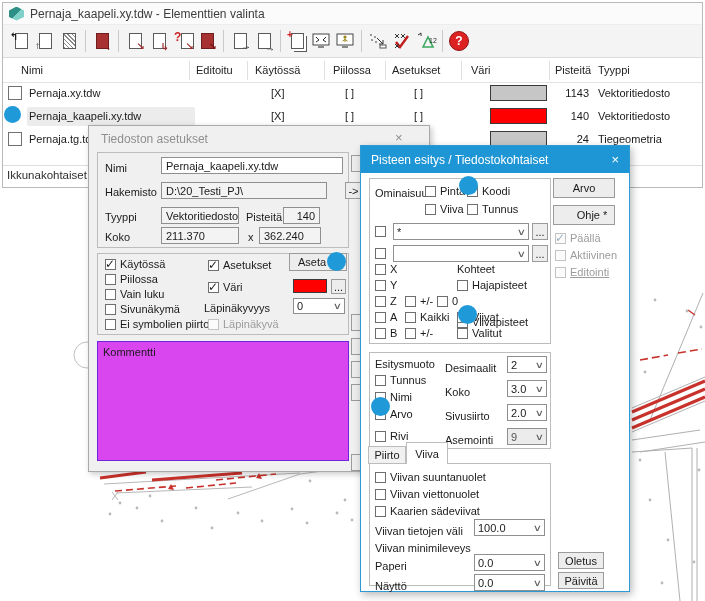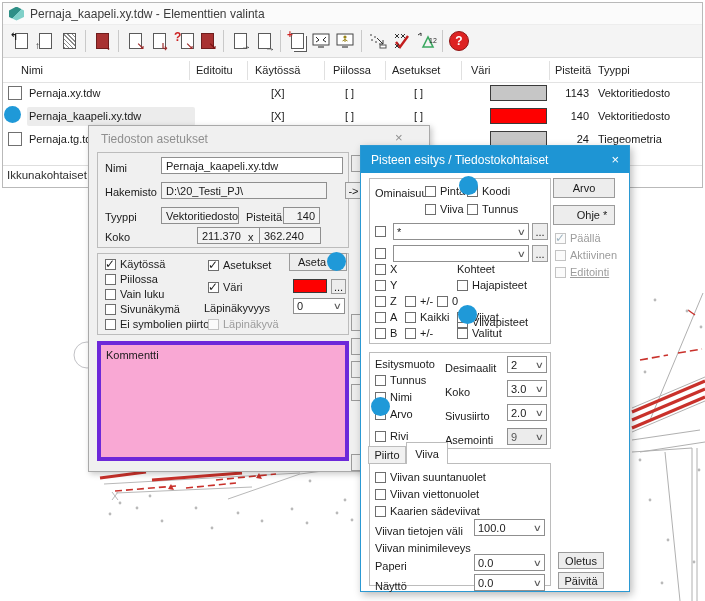--- a/index.html
+++ b/index.html
@@ -304,21 +304,21 @@
   <span class="lbl" style="left:16px;top:36px;">Nimi</span>
   <div class="fld white" style="left:72px;top:31px;width:182px;height:17px;">Pernaja_kaapeli.xy.tdw</div>
   <span class="lbl" style="left:16px;top:60px;">Hakemisto</span>
   <div class="fld" style="left:72px;top:56px;width:166px;height:17px;">D:\20_Testi_PJ\</div>
   <div class="btn" style="left:256px;top:56px;width:17px;height:17px;">-&gt;</div>
   <span class="lbl" style="left:16px;top:85px;">Tyyppi</span>
   <div class="fld" style="left:72px;top:81px;width:78px;height:17px;">Vektoritiedosto</div>
   <span class="lbl" style="left:157px;top:85px;">Pisteitä</span>
   <div class="fld" style="left:194px;top:81px;width:37px;height:17px;justify-content:flex-end;">140</div>
   <span class="lbl" style="left:16px;top:105px;">Koko</span>
-  <div class="fld" style="left:72px;top:101px;width:78px;height:17px;margin-left:36px;">211.370</div>
+  <div class="fld" style="left:72px;top:101px;width:78px;height:17px;">211.370</div>
   <span class="lbl" style="left:159px;top:105px;">x</span>
   <div class="fld" style="left:170px;top:101px;width:62px;height:17px;">362.240</div>
 
   <div class="gb" style="left:8px;top:127px;width:252px;height:82px;"></div>
   <div class="cb checked" style="left:16px;top:132px;">
       <span class="box"></span>
       <span>Käytössä</span>
     </div>
   <div class="cb" style="left:16px;top:147px;">
       <span class="box"></span>
@@ -350,21 +350,21 @@
   <span class="lbl" style="left:115px;top:176px;">Läpinäkyvyys</span>
   <div class="dd" style="left:204px;top:172px;width:52px;height:16px;">
       <span>0</span>
       <span class="chev">∨</span>
     </div>
   <div class="cb dis" style="left:119px;top:192px;">
       <span class="box"></span>
       <span>Läpinäkyvä</span>
     </div>
 
-  <div class="abs" style="left:8px;top:215px;width:252px;height:120px;background:#f9a8d4;border:4px solid #6d28d9;box-sizing:border-box;">
+  <div class="abs" style="left:8px;top:215px;width:252px;height:120px;background:#d946ef;border:1px solid #6d28d9;box-sizing:border-box;">
     <span class="lbl" style="left:5px;top:4px;">Kommentti</span>
   </div>
 
   <div class="btn" style="left:262px;top:29px;width:18px;height:17px;"></div>
   <div class="btn" style="left:262px;top:188px;width:18px;height:17px;"></div>
   <div class="btn" style="left:262px;top:212px;width:18px;height:17px;"></div>
   <div class="btn" style="left:262px;top:235px;width:18px;height:17px;"></div>
   <div class="btn" style="left:262px;top:258px;width:18px;height:17px;"></div>
   <div class="btn" style="left:262px;top:328px;width:18px;height:17px;"></div>
 </div>

